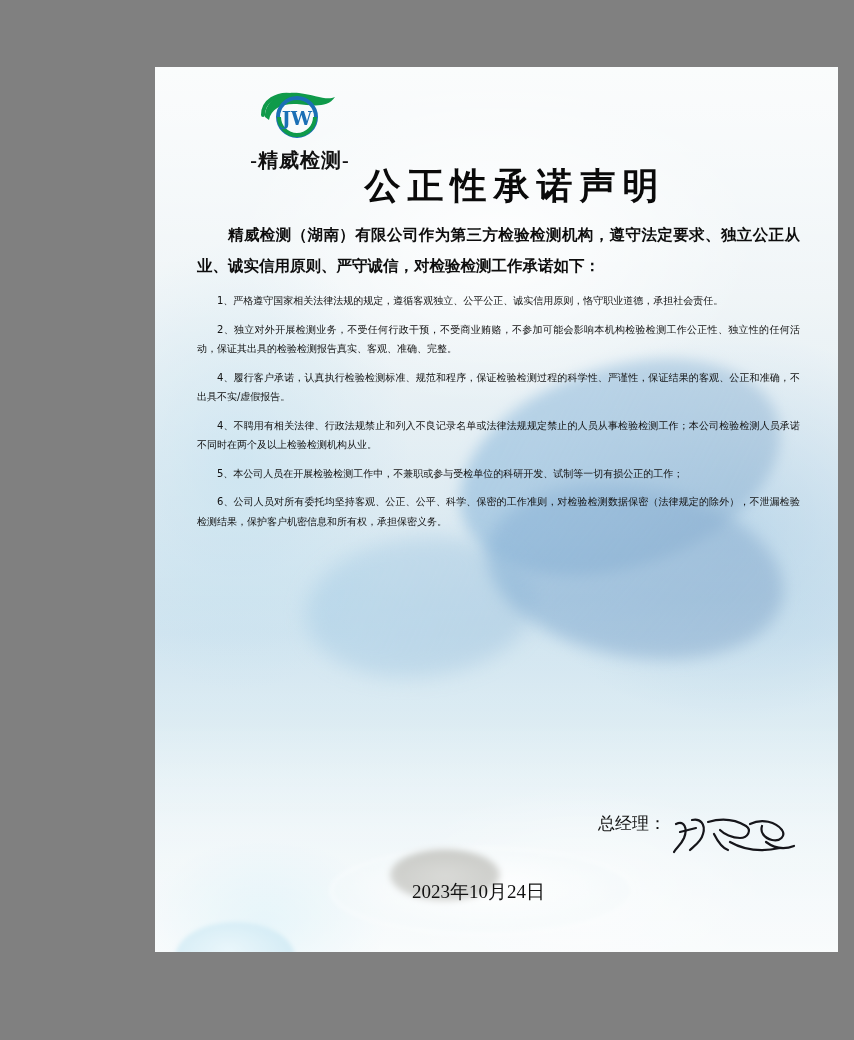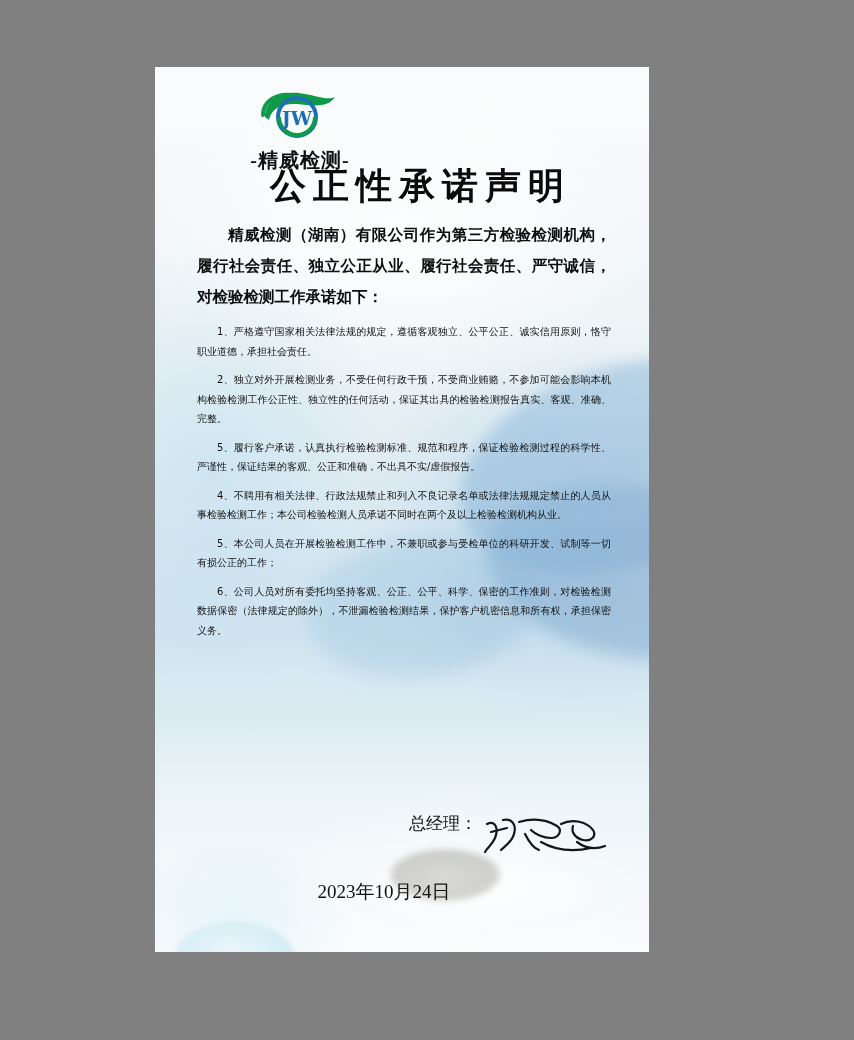--- a/index.html
+++ b/index.html
@@ -10,21 +10,21 @@
     height: 1040px;
     overflow: hidden;
   }
   body {
     font-family: "Liberation Sans", sans-serif;
   }
   #page {
     position: absolute;
     left: 155px;
     top: 67px;
-    width: 494px;
+    width: 683px;
     height: 885px;
     overflow: hidden;
     background: #dfe7ea;
   }
   
   .bg {
     position: absolute;
     inset: 0;
     background:
       radial-gradient(ellipse 260px 150px at 62% 93%, rgba(255,255,255,0.55), rgba(255,255,255,0) 70%),
@@ -212,24 +212,24 @@
           <path d="M22 30 a18 18 0 0 0 36 0" fill="none" stroke="#0f9a4a" stroke-width="4"></path>
           <text x="40" y="38" text-anchor="middle" font-family="DejaVu Serif, serif" font-size="19" font-weight="bold" fill="#1b6fb5">JW</text>
         </svg>
       </div>
       <div class="logo-name">-精威检测-</div>
     </div>
 
     <h1 class="doc-title">公正性承诺声明</h1>
 
     <div class="body-area">
-      <p class="lead">精威检测（湖南）有限公司作为第三方检验检测机构，履行社会责任、独立公正从业、履行社会责任、严守诚信，对检验检测工作承诺如下：</p>
+      <p class="lead">精威检测（湖南）有限公司作为第三方检验检测机构，遵守法定要求、独立公正从业、诚实信用原则、严守诚信，对检验检测工作承诺如下：</p>
       <p class="clause">1、严格遵守国家相关法律法规的规定，遵循客观独立、公平公正、诚实信用原则，恪守职业道德，承担社会责任。</p>
       <p class="clause">2、独立对外开展检测业务，不受任何行政干预，不受商业贿赂，不参加可能会影响本机构检验检测工作公正性、独立性的任何活动，保证其出具的检验检测报告真实、客观、准确、完整。</p>
-      <p class="clause">5、履行客户承诺，认真执行检验检测标准、规范和程序，保证检验检测过程的科学性、严谨性，保证结果的客观、公正和准确，不出具不实/虚假报告。</p>
+      <p class="clause">4、履行客户承诺，认真执行检验检测标准、规范和程序，保证检验检测过程的科学性、严谨性，保证结果的客观、公正和准确，不出具不实/虚假报告。</p>
       <p class="clause">4、不聘用有相关法律、行政法规禁止和列入不良记录名单或法律法规规定禁止的人员从事检验检测工作；本公司检验检测人员承诺不同时在两个及以上检验检测机构从业。</p>
       <p class="clause">5、本公司人员在开展检验检测工作中，不兼职或参与受检单位的科研开发、试制等一切有损公正的工作；</p>
       <p class="clause">6、公司人员对所有委托均坚持客观、公正、公平、科学、保密的工作准则，对检验检测数据保密（法律规定的除外），不泄漏检验检测结果，保护客户机密信息和所有权，承担保密义务。</p>
     </div>
 
     <div class="sign-row">
       <div class="sign-label">总经理：</div>
       <div class="signature">
         <svg width="130" height="46" viewBox="0 0 130 46" xmlns="http://www.w3.org/2000/svg">
           <g fill="none" stroke="#15151a" stroke-width="2.2" stroke-linecap="round" stroke-linejoin="round">

